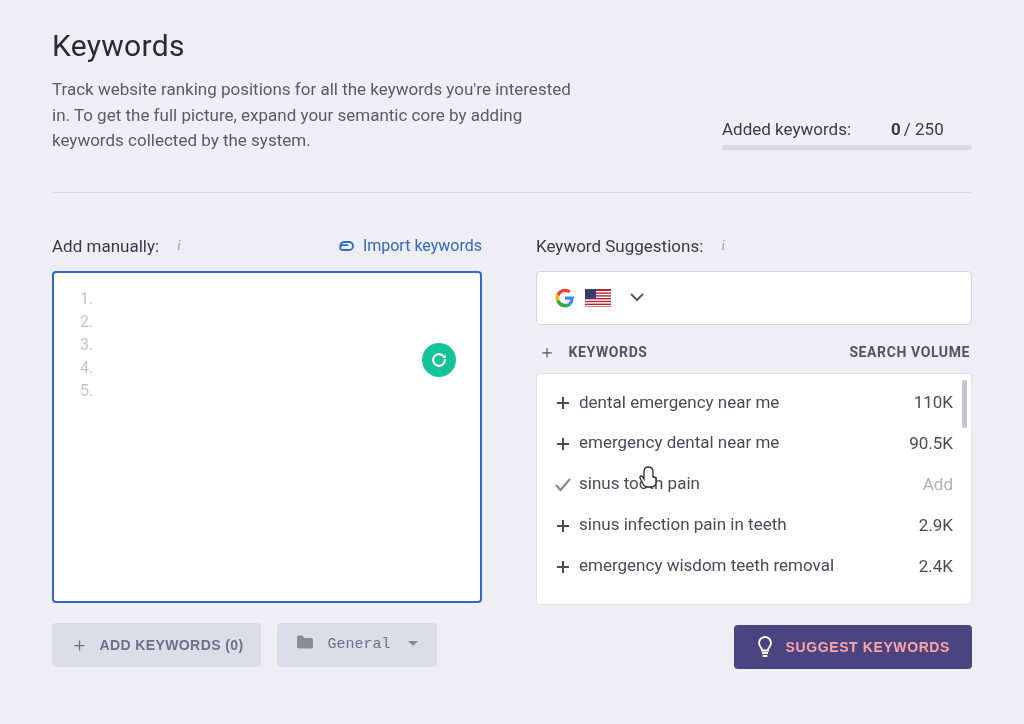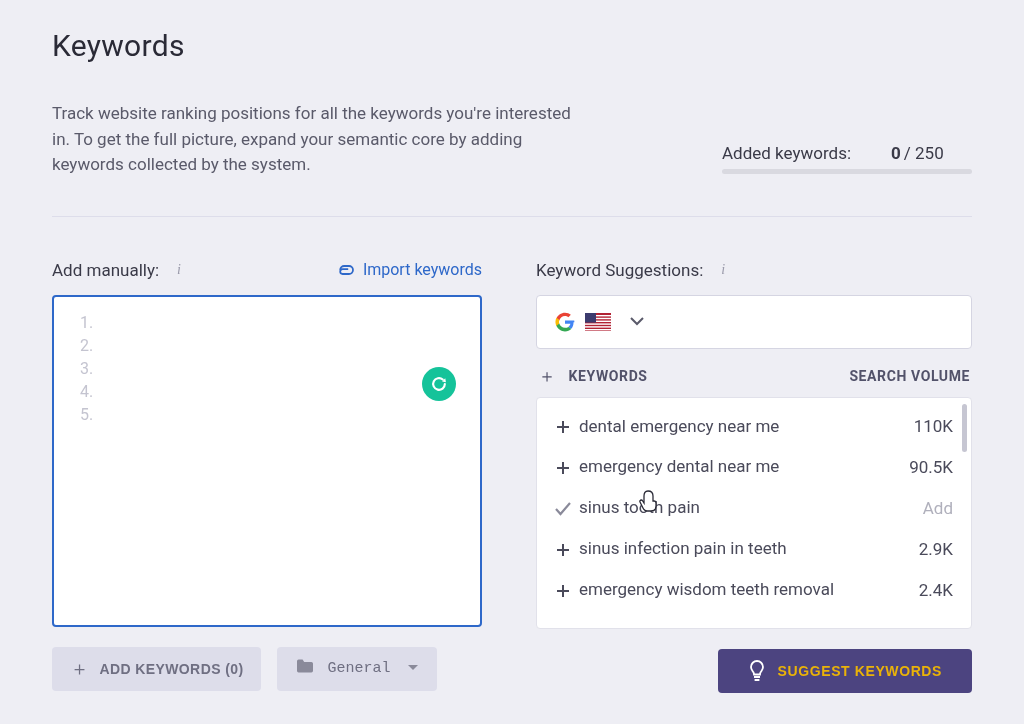--- a/index.html
+++ b/index.html
@@ -19,21 +19,20 @@
     letter-spacing: 0.3px;
   }
 
   .header-row { display: flex; justify-content: space-between; align-items: flex-end; gap: 40px; }
   .description {
     max-width: 540px;
     font-size: 17px;
     line-height: 1.5;
     color: #5a5a6a;
     font-weight: 400;
-    margin-top: 24px;
   }
   .quota-box { text-align: right; min-width: 240px; padding-bottom: 4px;}
   .quota-line { display: flex; justify-content: flex-start; align-items: baseline; gap: 40px; margin-bottom: 6px;}
   .quota-label { font-size: 17px; color: #3a3a48; }
   .quota-count { font-size: 17px; color: #3a3a48; white-space: nowrap; }
   .quota-count b { font-weight: 700; margin-right: 3px;}
   .quota-bar { height: 5px; background: #d9d9e0; border-radius: 3px; width: 250px; margin-left: auto; }
 
   .divider { height: 1px; background: #ddddea; margin: 38px 0 42px 0; }
 
@@ -143,24 +142,24 @@
   }
 
   .cursor-icon {
     position: absolute; width: 22px; height: 24px;
     z-index: 50;
   }
 
   .suggest-btn-row { display:flex; justify-content: flex-end; margin-top: 20px; }
   .suggest-btn {
     height: 44px; border: none; border-radius: 4px;
-    background: #4c4480; color: #eab308;
+    background: #4c4480; color: #fca5a5;
     font-size: 14px; font-weight: 700; letter-spacing: 0.6px;
     display: flex; align-items: center; gap: 12px;
-    padding: 0 30px; cursor: pointer;
+    padding: 0 22px; cursor: pointer;
   }
   .bulb { display:flex; align-items:center; }
 </style>
 </head>
 <body>
 
 <h1 class="page-title">Keywords</h1>
 
 <div class="header-row">
   <p class="description">Track website ranking positions for all the keywords you're interested in. To get the full picture, expand your semantic core by adding keywords collected by the system.</p>

